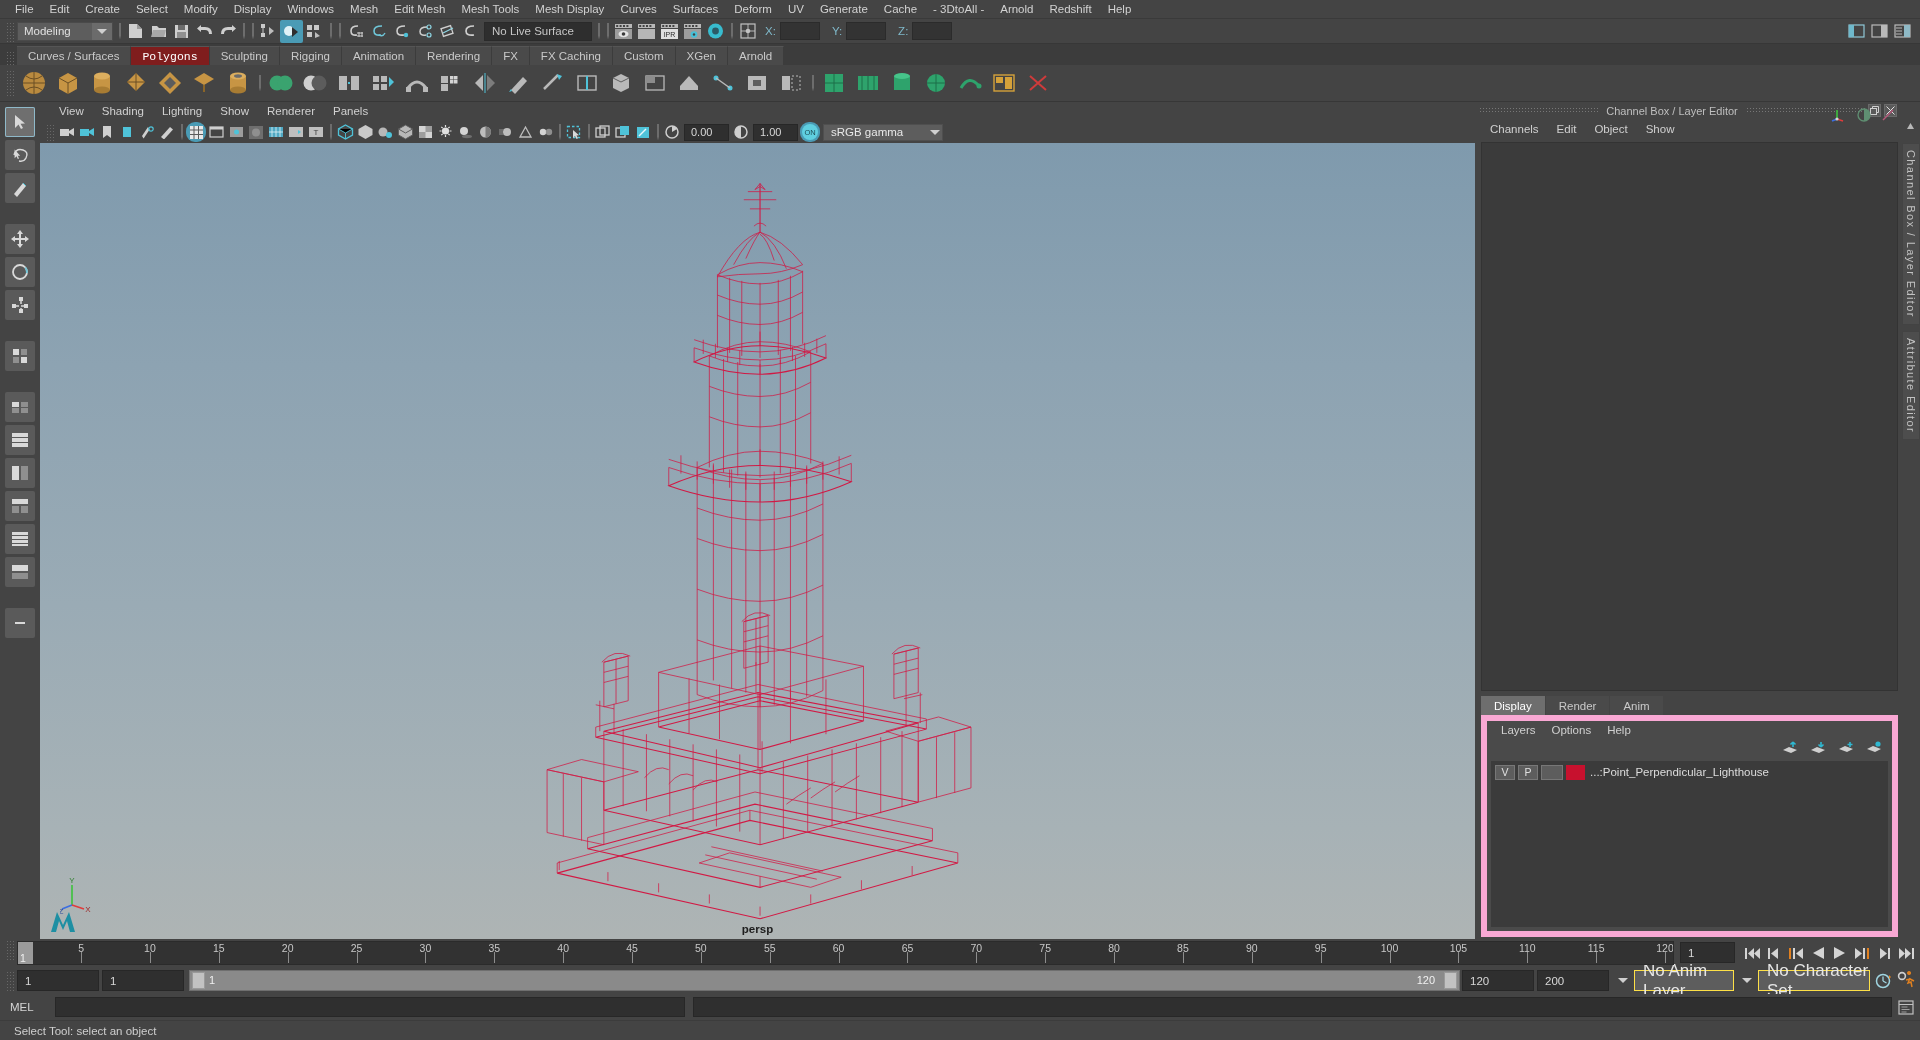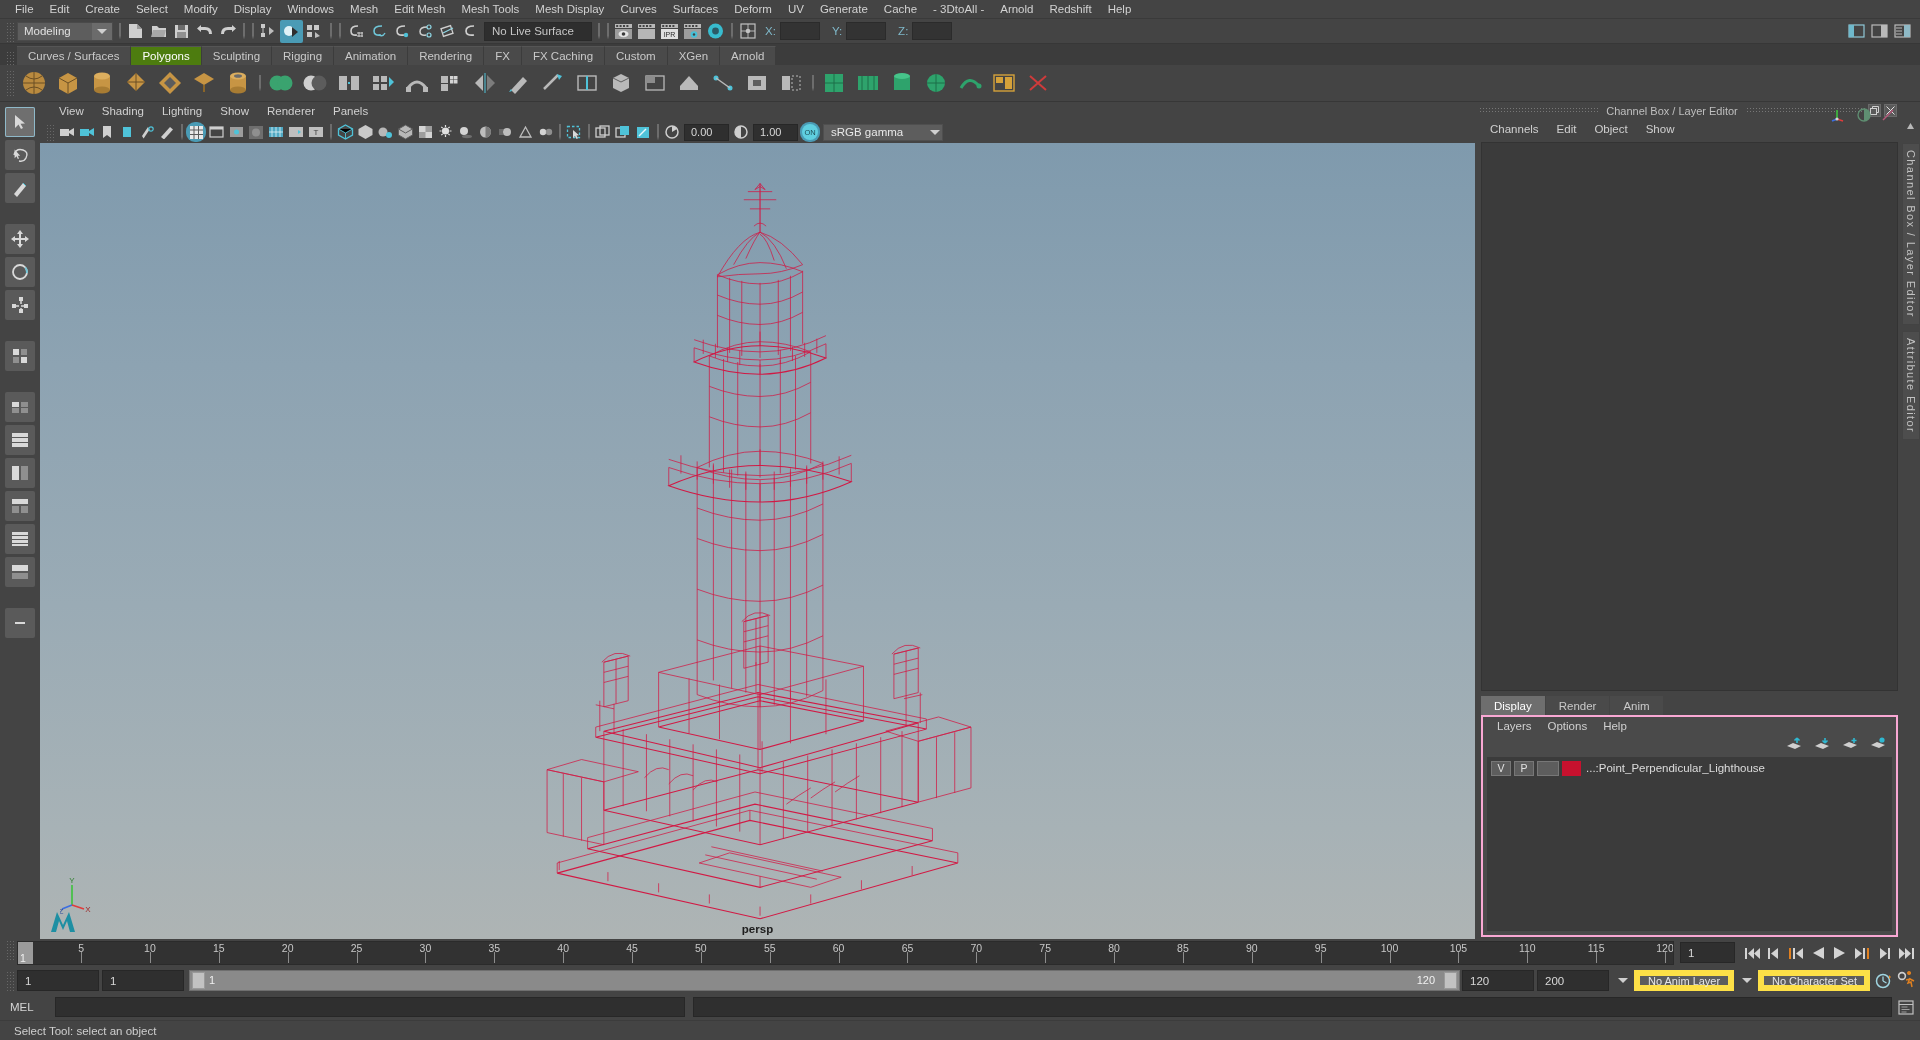--- a/index.html
+++ b/index.html
@@ -121,21 +121,21 @@
     display: flex; align-items: flex-end; padding-left: 2px;
   }
   .shelftabs .gripdots { height: 15px; margin-top: 3px; }
   .shelftab {
     height: 19px; padding: 0 11px;
     background: #4a4a4a; color: #c9c9c9; font-size: 11.5px;
     display: flex; align-items: center;
     border-right: 1px solid #3c3c3c;
     border-top: 1px solid #555;
   }
-  .shelftab.sel { background: #4d7c0f; color: #ffffff; }
+  .shelftab.sel { background: #7f1d1d; color: #ffffff; font-family: Liberation Mono, monospace; }
 
   
   .shelfrow {
     height: 37px; flex: 0 0 37px; background: #444444;
     display: flex; align-items: center; padding-left: 2px;
     border-bottom: 1px solid #373737;
   }
   .shelfrow .gripdots { height: 28px; }
   .shelficon {
     width: 34px; height: 32px; flex: 0 0 34px;
@@ -248,21 +248,21 @@
     margin: 4px 3px 2px 6px;
   }
   .letabs { height: 20px; display: flex; align-items: flex-end; }
   .letab {
     height: 19px; padding: 0 13px; font-size: 11.5px;
     display: flex; align-items: center; background: #4a4a4a; color: #c9c9c9;
     margin-right: 1px;
   }
   .letab.sel { background: #6e6e6e; color: #ffffff; }
   .lebody {
-    flex: 1 1 auto; background: #4a4a4a; border: 2px solid #f9a8d4;
+    flex: 1 1 auto; background: #4a4a4a; border: 6px solid #f9a8d4;
     display: flex; flex-direction: column; min-height: 0;
   }
   .lemenu { height: 19px; display: flex; align-items: center; padding-left: 6px; }
   .lemenu .lm { color: #d0d0d0; font-size: 11.5px; padding: 0 8px; line-height: 19px; }
   .lebuttons {
     height: 18px; display: flex; align-items: center; justify-content: flex-end;
     padding-right: 10px; gap: 12px;
   }
   .lelist { flex: 1 1 auto; background: #3b3b3b; margin: 3px 4px 4px 4px; padding-top: 2px; }
   .lerow {
@@ -338,22 +338,22 @@
     position: absolute; top: 1px; width: 13px; height: 17px; background: #c2c2c2;
     border: 1px solid #9a9a9a;
   }
   .rangeslider .rlabel {
     position: absolute; top: 3px; color: #f0f0f0; font-size: 11px;
   }
   .selectbtn {
     width: 22px; height: 21px; display: flex; align-items: center; justify-content: center;
   }
   .dropfield {
-    height: 21px; background: #5d5d5d; border: 6px solid #fde047; color: #e6e6e6;
-    font-size: 11px; display: flex; align-items: center; padding-left: 8px;
+    height: 21px; background: #5d5d5d; border: 1px solid #fde047; color: #e6e6e6;
+    font-size: 17px; display: flex; align-items: center; padding-left: 8px;
     margin-right: 2px;
   }
 
   
   .cmdline {
     height: 26px; flex: 0 0 26px; background: #444444;
     display: flex; align-items: center; padding-left: 10px;
   }
   .mel-label { color: #d4d4d4; font-size: 11.5px; width: 45px; flex: 0 0 45px; }
   .cmdinput {

